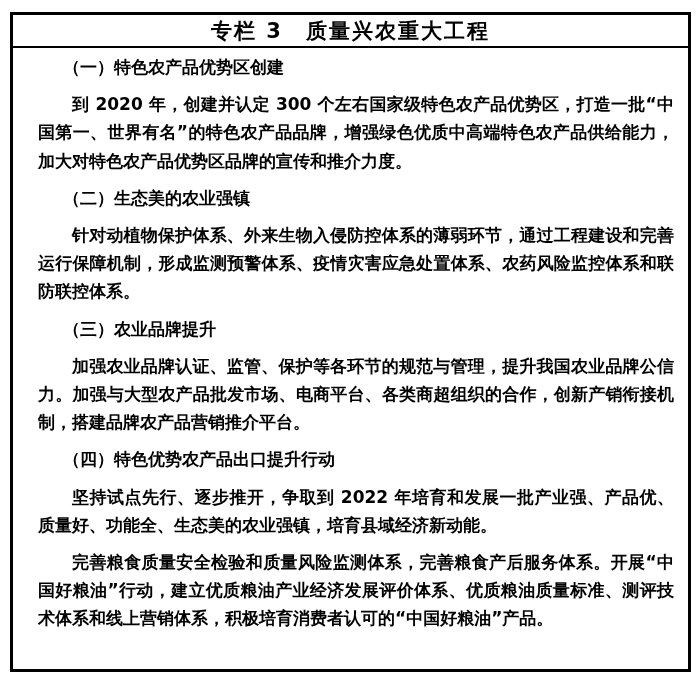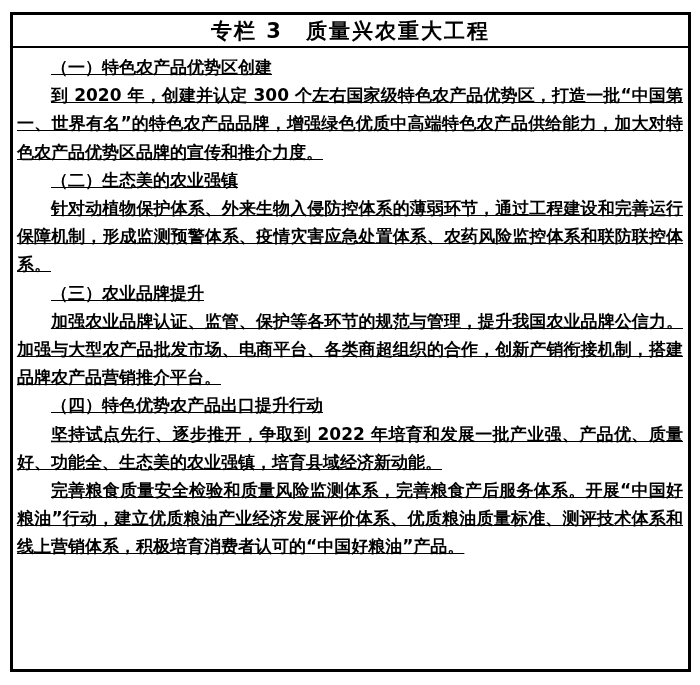--- a/index.html
+++ b/index.html
@@ -32,39 +32,38 @@
     align-items: center;
     justify-content: center;
   }
   .title-text {
     font-size: 21px;
     font-weight: bold;
     letter-spacing: 2px;
     white-space: nowrap;
   }
   .panel-body {
-    padding: 5px 5px 0 4px;
-    text-decoration: underline;
+    padding: 5px 5px 0 16px;
   }
   .section-heading {
     font-size: 17px;
     font-weight: bold;
     line-height: 28.2px;
     text-indent: 2em;
     text-align: left;
     margin: 0;
   }
   .section-body {
     font-size: 17px;
     font-weight: bold;
     line-height: 28.2px;
     text-indent: 2em;
     text-align: justify;
     text-justify: inter-character;
-    margin: 0;
+    margin: 9px;
     word-break: break-all;
   }
 </style>
 </head>
 <body>
 
 <div class="panel">
   <div class="title-bar">
     <span class="title-text">专栏 3　质量兴农重大工程</span>
   </div>

